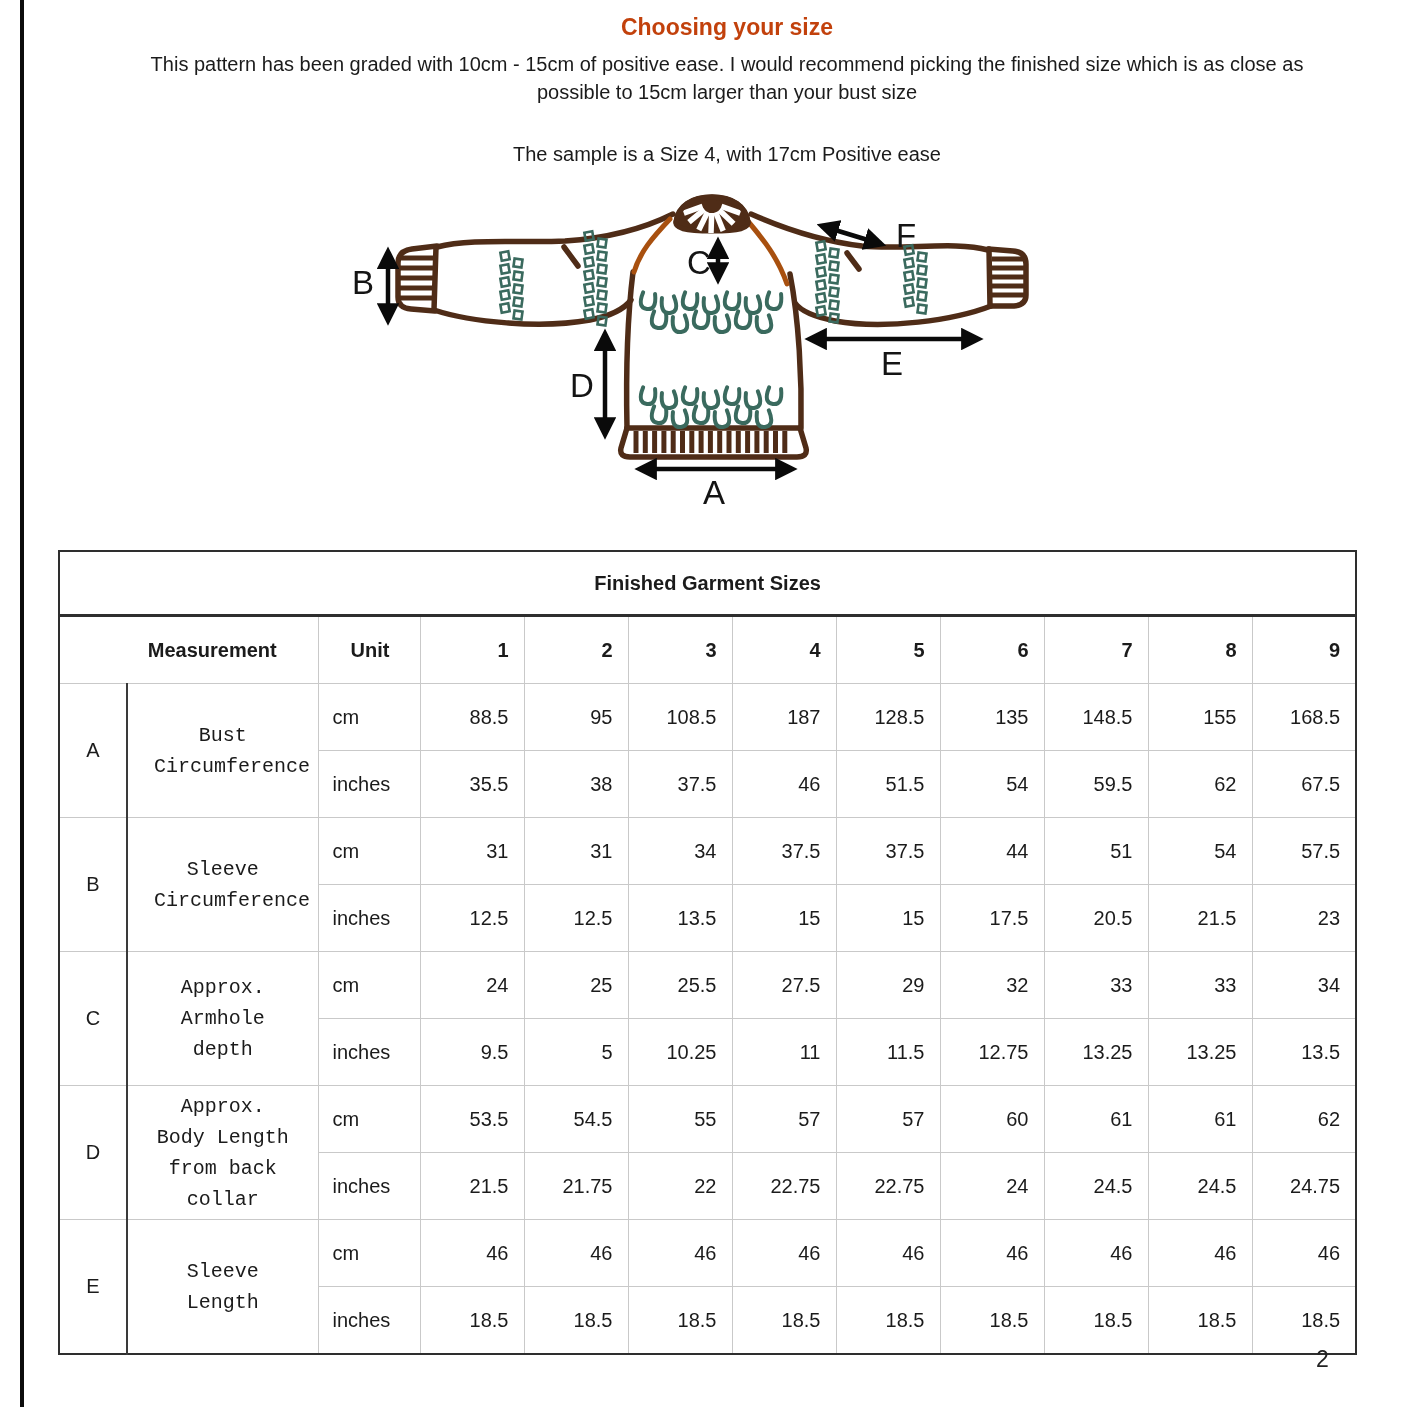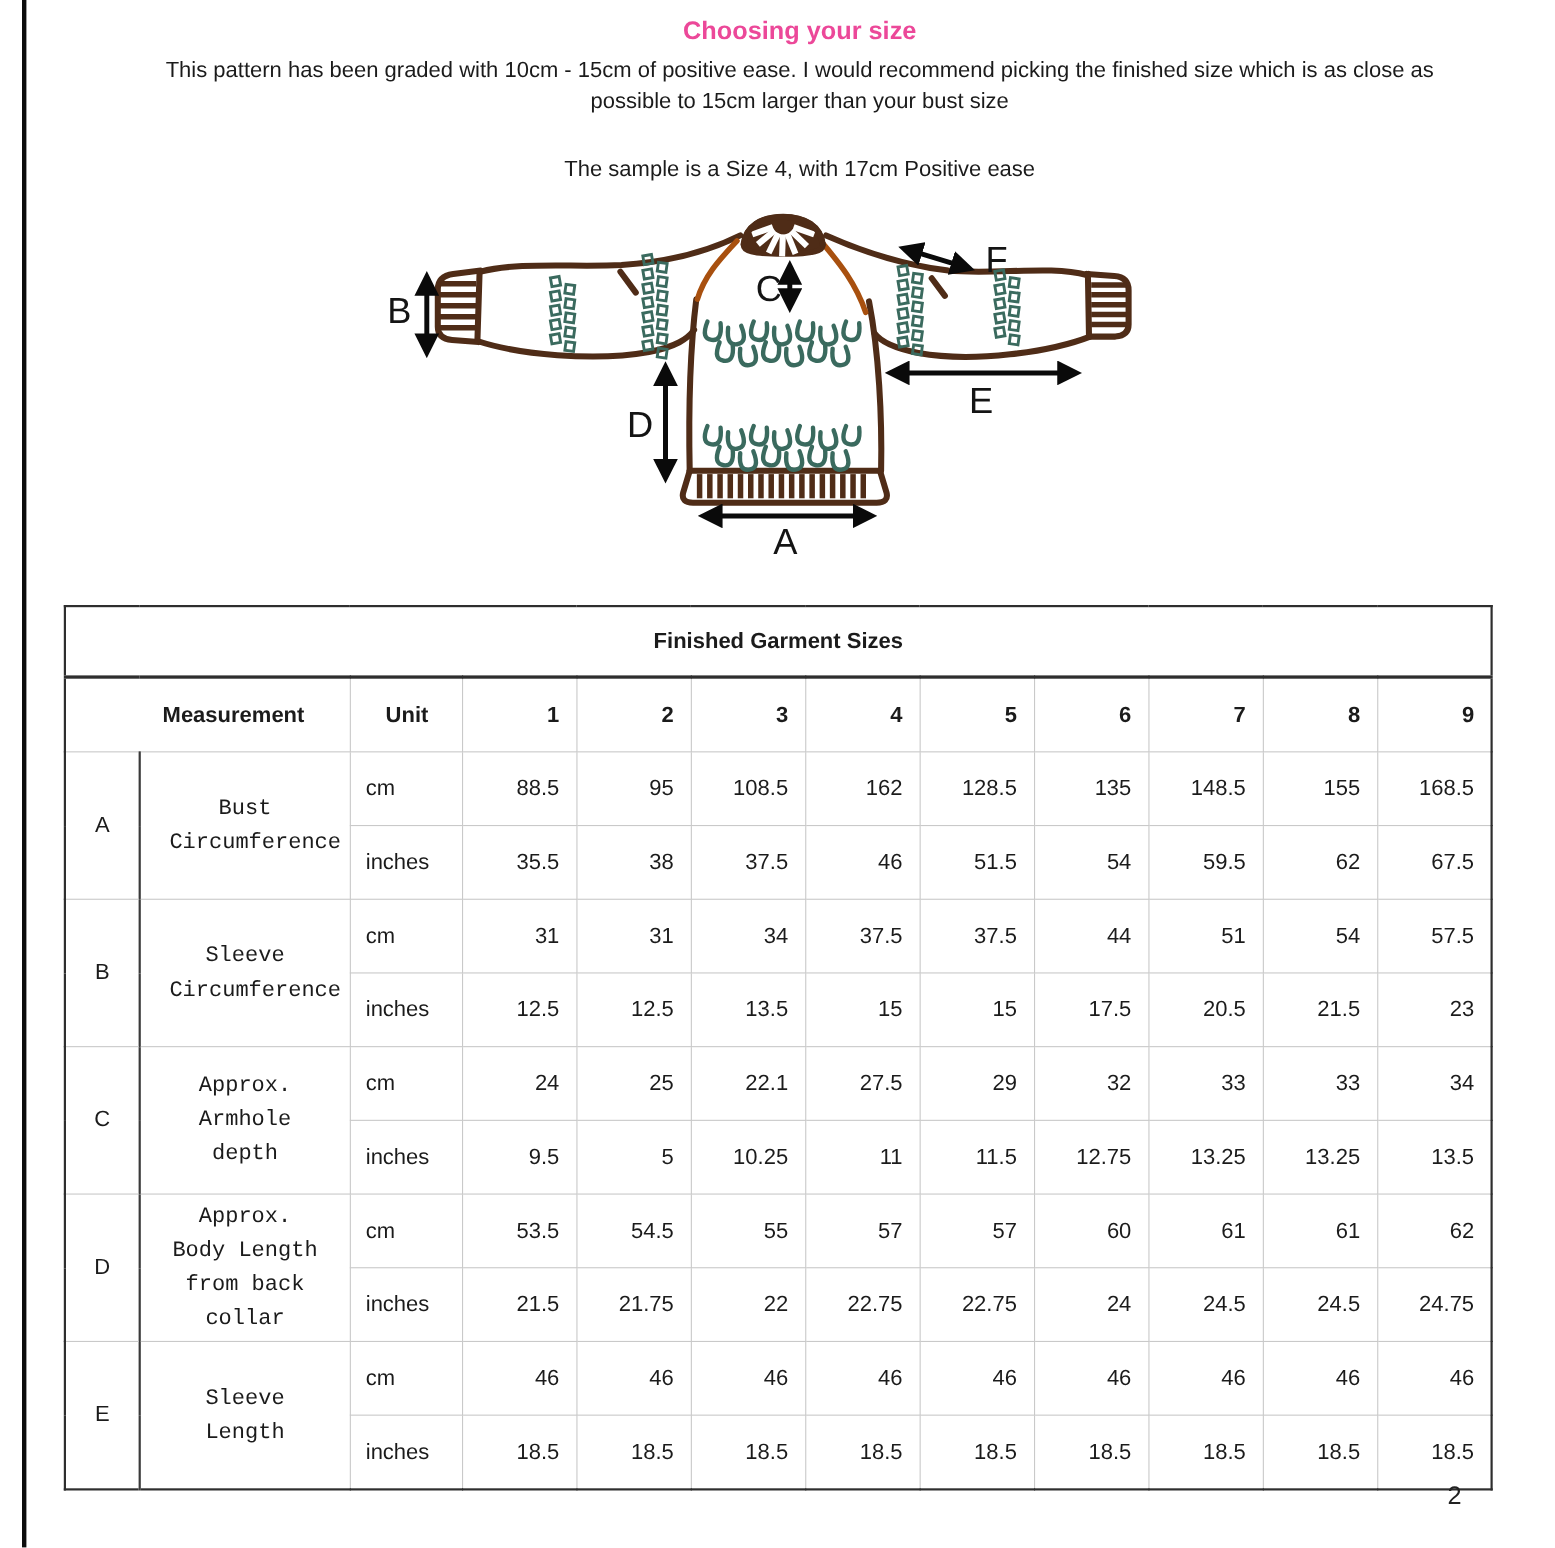--- a/index.html
+++ b/index.html
@@ -1,20 +1,20 @@
 <!DOCTYPE html>
 <html style="--outline: #4f2c17; --raglan: #a8500f; --motif: #3a6a5e; --arrow: #0a0a0a;"><head>
 <meta charset="utf-8">
 <style>
   html,body{margin:0;padding:0;background:#ffffff;}
   .page{position:relative;width:1414px;height:1407px;background:#fff;overflow:hidden;
         font-family:"Liberation Sans","DejaVu Sans",sans-serif;color:#1b1b1b;}
   .edge-bar{position:absolute;left:20px;top:0;width:4px;height:1407px;background:#0c0c0c;}
   .hdr{position:absolute;left:40px;top:14px;width:1374px;text-align:center;}
-  .hdr h1{margin:0 0 9px 0;font-size:23px;font-weight:700;color:#ec4899;}
+  .hdr h1{margin:0 0 9px 0;font-size:23px;font-weight:700;color:#c2410c;}
   .intro{margin:0 auto;width:1215px;font-size:20px;line-height:28px;}
   .sample{margin:37px 0 0 0;font-size:20px;}
   
   #schematic{position:absolute;left:330px;top:180px;}
   .ol{stroke:var(--outline);stroke-width:5.5;fill:none;stroke-linecap:round;stroke-linejoin:round;}
   .ol-rib{stroke:var(--outline);stroke-width:5;fill:none;stroke-linecap:butt;}
   .rg{stroke:var(--raglan);stroke-width:5;fill:none;stroke-linecap:round;}
   .domefill{fill:var(--outline);stroke:var(--outline);stroke-width:5;stroke-linejoin:round;}
   .ray{stroke:#ffffff;stroke-width:5.5;stroke-linecap:butt;}
   .mo{stroke:var(--motif);stroke-width:4;fill:none;stroke-linecap:round;}
@@ -251,21 +251,21 @@
         </tr>
     </thead>
     <tbody id="table-body">
         <tr>
           <td class="letter" rowspan="2">A</td>
           <td class="name" rowspan="2">Bust Circumference</td>
           <td class="unit">cm</td>
           <td class="val">88.5</td>
           <td class="val">95</td>
           <td class="val">108.5</td>
-          <td class="val">162</td>
+          <td class="val">187</td>
           <td class="val">128.5</td>
           <td class="val">135</td>
           <td class="val">148.5</td>
           <td class="val">155</td>
           <td class="val">168.5</td>
         </tr>
         <tr>
           <td class="unit">inches</td>
           <td class="val">35.5</td>
           <td class="val">38</td>
@@ -302,21 +302,21 @@
           <td class="val">20.5</td>
           <td class="val">21.5</td>
           <td class="val">23</td>
         </tr>
         <tr>
           <td class="letter" rowspan="2">C</td>
           <td class="name" rowspan="2">Approx. Armhole depth</td>
           <td class="unit">cm</td>
           <td class="val">24</td>
           <td class="val">25</td>
-          <td class="val">22.1</td>
+          <td class="val">25.5</td>
           <td class="val">27.5</td>
           <td class="val">29</td>
           <td class="val">32</td>
           <td class="val">33</td>
           <td class="val">33</td>
           <td class="val">34</td>
         </tr>
         <tr>
           <td class="unit">inches</td>
           <td class="val">9.5</td>

